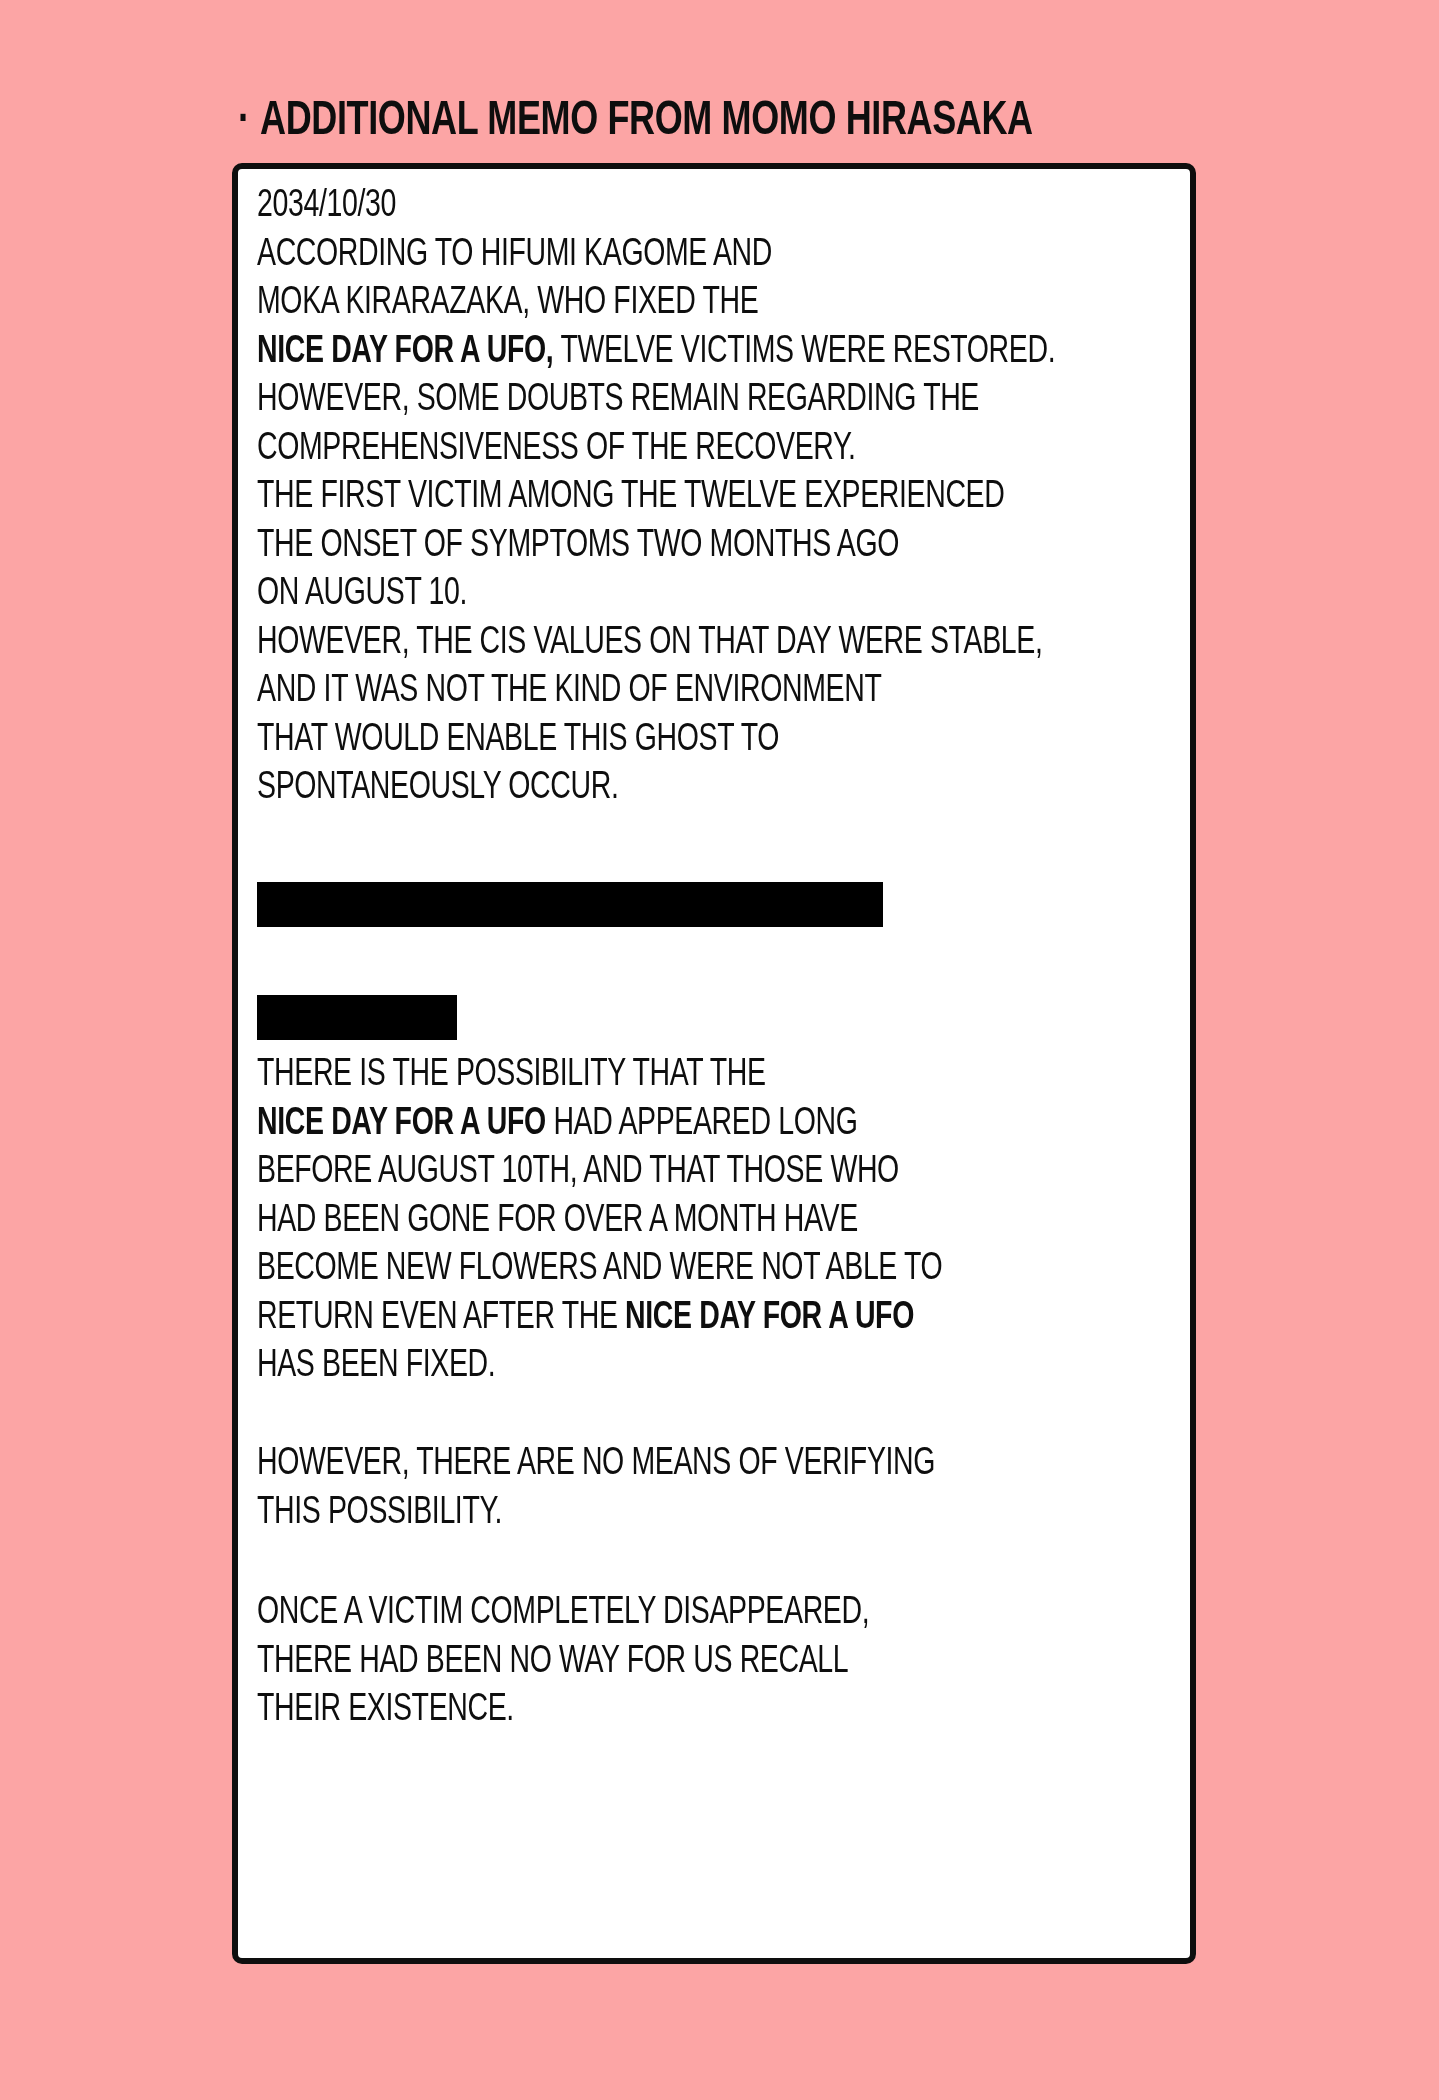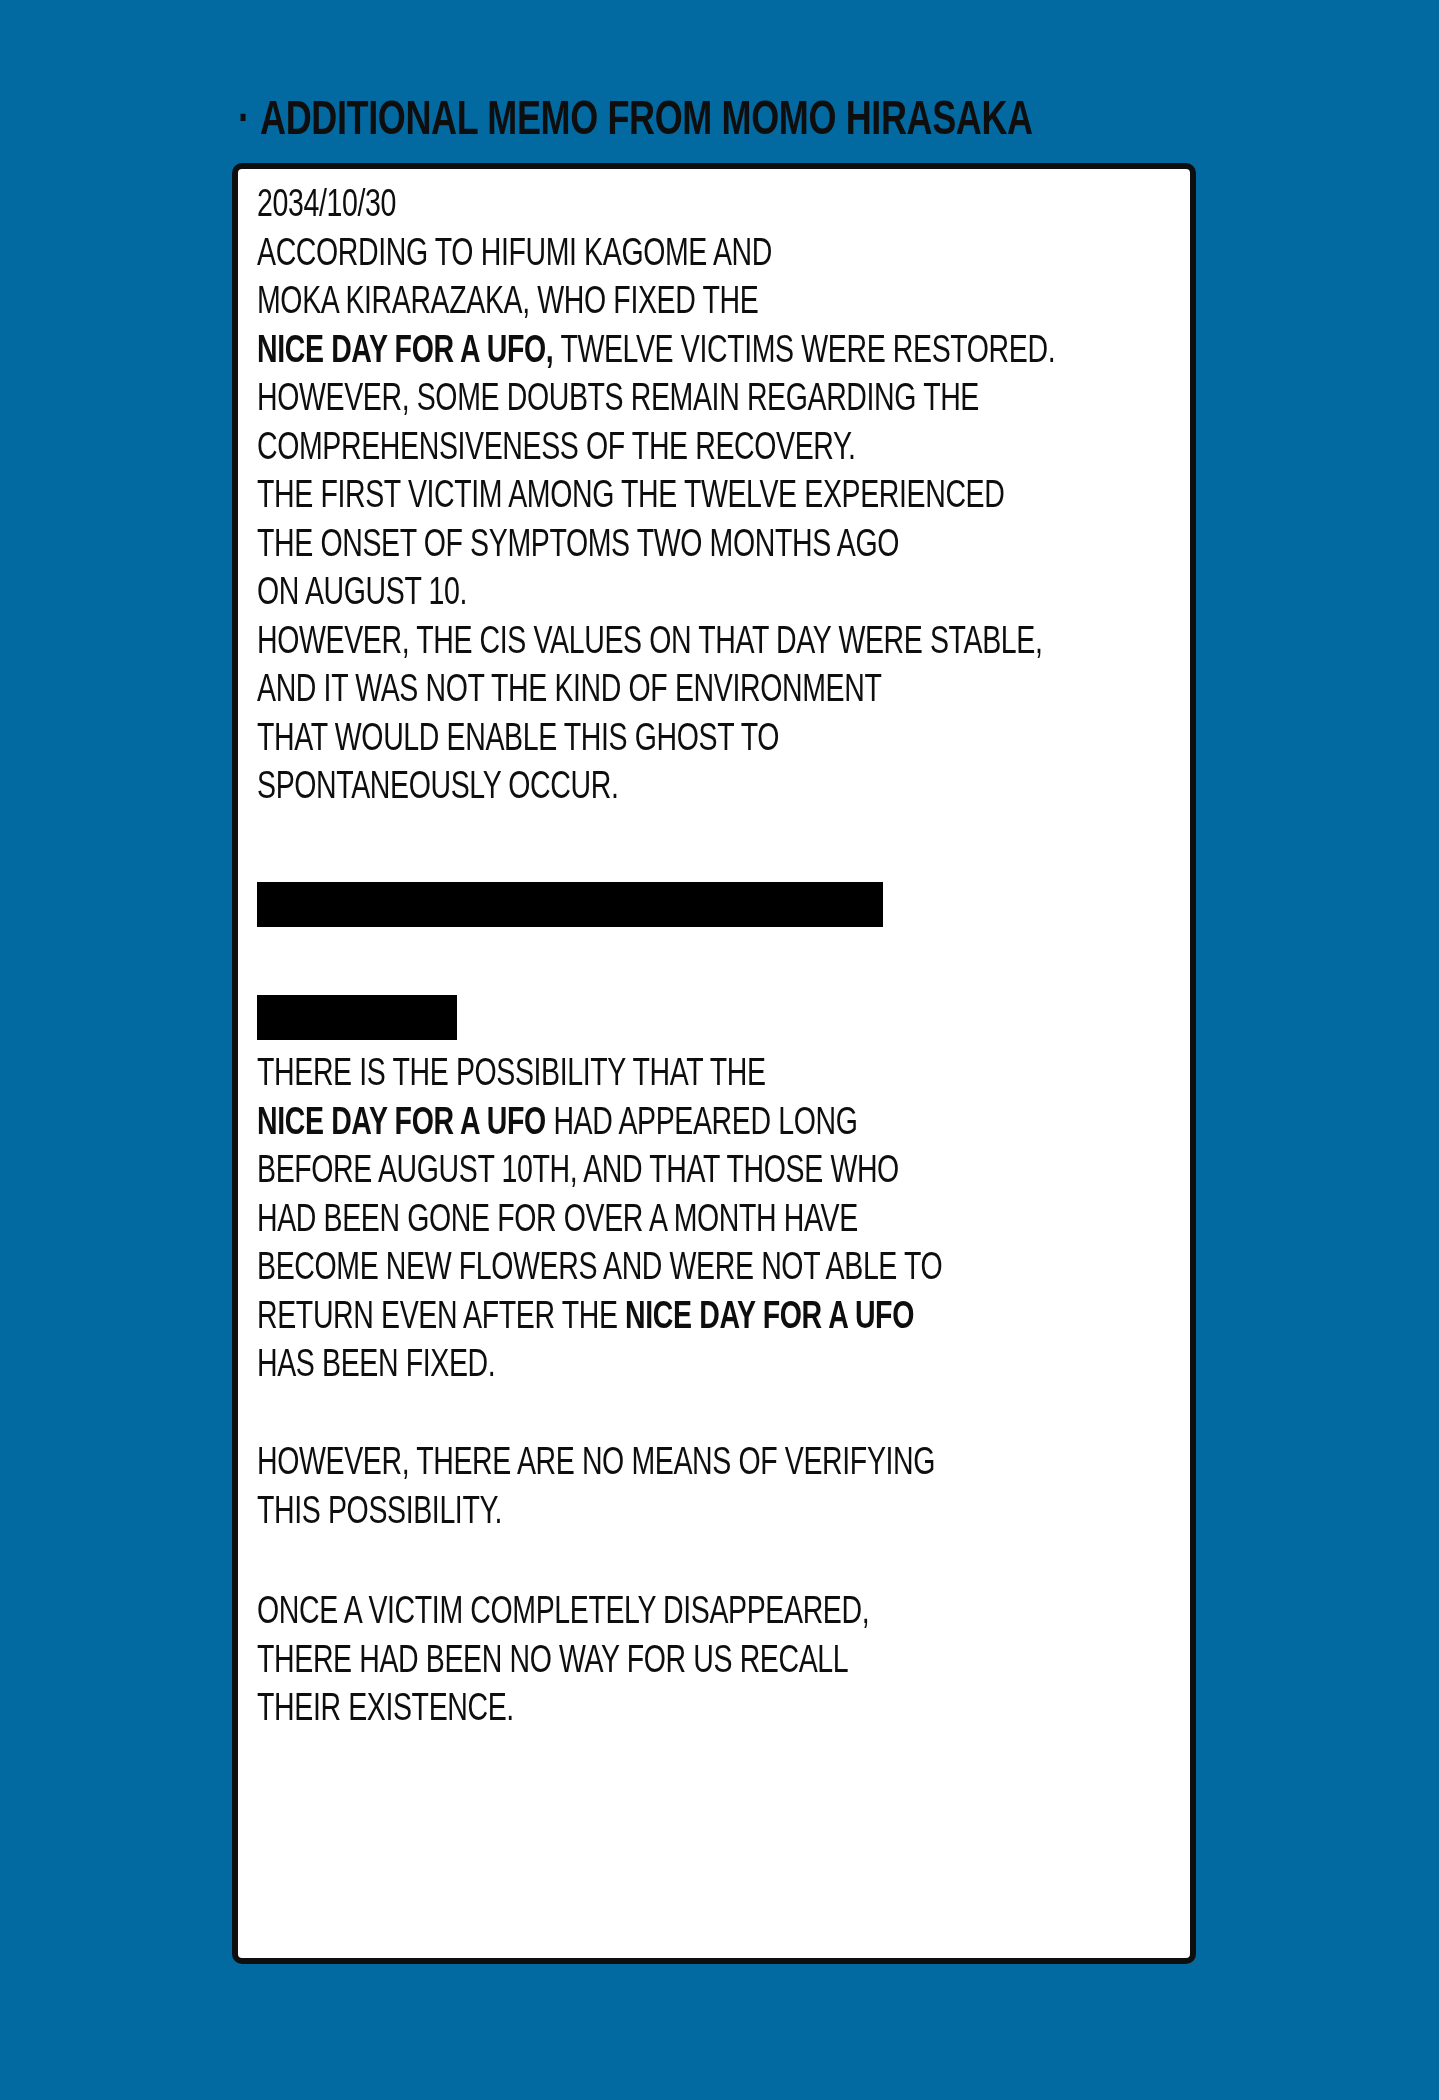--- a/index.html
+++ b/index.html
@@ -1,20 +1,20 @@
 <!DOCTYPE html>
 <html><head>
 <meta charset="utf-8">
 <style>
   html,body{margin:0;padding:0;background:#ffffff;}
   .page{
     position:relative;
     width:1439px;
     height:2100px;
-    background:#0369a1;
+    background:#fca5a5;
     font-family:"Liberation Sans", sans-serif;
     color:#0e0e0e;
     overflow:hidden;
   }
   .memo-title{
     position:absolute;
     left:238px;
     top:90px;
     font-size:48px;
     font-weight:bold;

